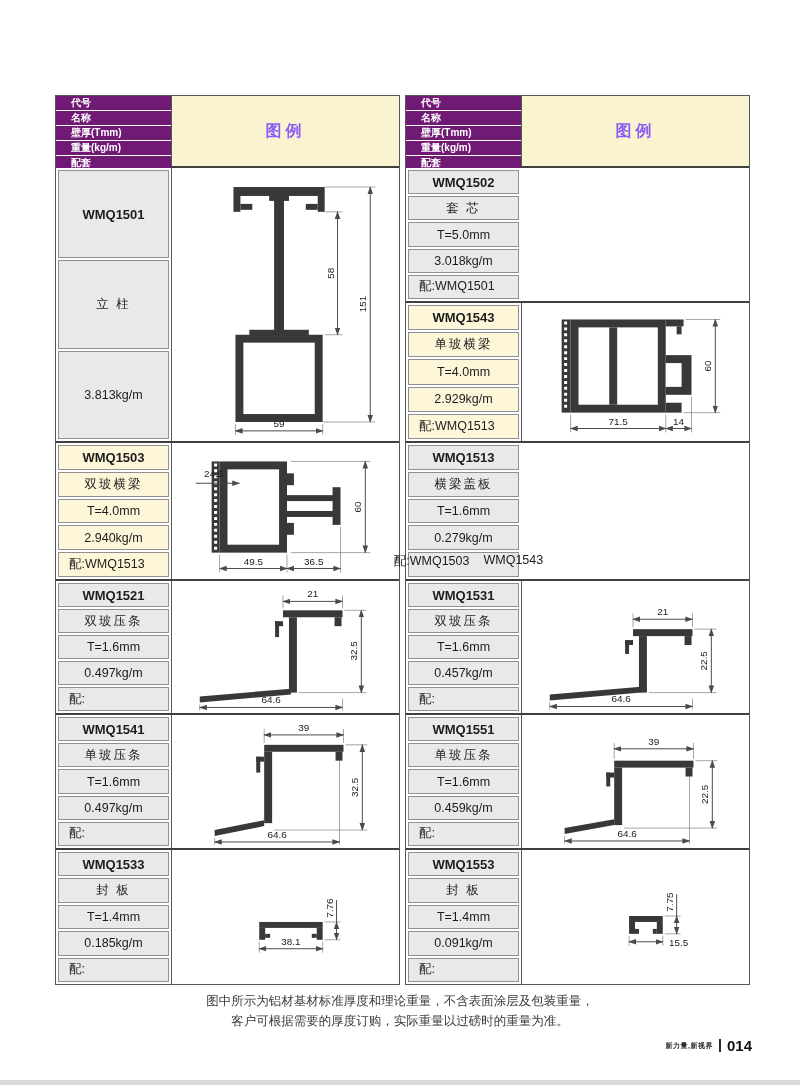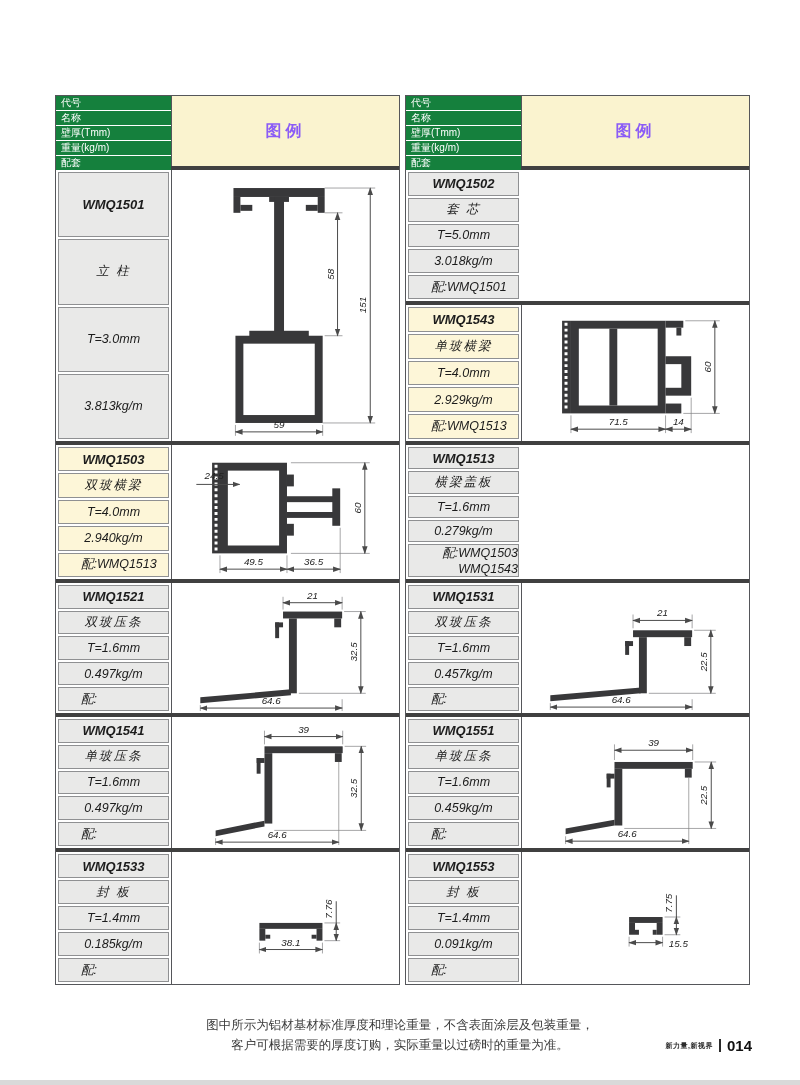--- a/index.html
+++ b/index.html
@@ -6,49 +6,49 @@
   .page{position:relative;width:800px;height:1085px;background:#ffffff;overflow:hidden;
         font-family:"Liberation Sans","DejaVu Sans",sans-serif;color:#222;}
   .page-edge{position:absolute;left:0;bottom:0;width:100%;height:5px;background:#d9d9d9;}
 
   .content{position:absolute;left:55px;top:95px;display:flex;gap:5px;}
   .ptable{width:345px;border:1px solid #55565a;background:#fff;box-sizing:border-box;}
 
   
   .hdr{display:flex;height:70px;}
   .hdr-labels{width:115px;display:flex;flex-direction:column;gap:1px;background:#fff;}
-  .hrow{flex:1;background:#15803d;color:#fff;font-size:10px;font-weight:normal;
-        display:flex;align-items:center;padding-left:5px;}
+  .hrow{flex:1;background:#701a75;color:#fff;font-size:10px;font-weight:bold;
+        display:flex;align-items:center;padding-left:15px;}
   .legend{flex:1;background:#faf3cf;border-left:1px solid #55565a;display:flex;
           align-items:center;justify-content:center;font-weight:bold;font-size:16px;letter-spacing:4px;color:#8b5cf6;}
 
   
-  .row{display:flex;border-top:4px solid #404040;box-sizing:border-box;font-style:italic;}
+  .row{display:flex;border-top:2px solid #404040;box-sizing:border-box;}
   .labels{width:115px;box-sizing:border-box;padding:2px;display:flex;flex-direction:column;gap:2px;background:#fff;}
   .cell{flex:1;border:1px solid #8f9092;background:#e9e9e8;display:flex;align-items:center;
         justify-content:center;font-size:12.5px;color:#1c1c1c;box-sizing:border-box;text-align:center;}
   .cell.code{font-weight:bold;font-size:13px;}
   .cell.cname{letter-spacing:2px;}
-  .cell.match{justify-content:flex-start;padding-left:22px;text-align:left;letter-spacing:0;}
-  .cell.match2{flex-direction:column;align-items:flex-end;justify-content:center;}
+  .cell.match{justify-content:flex-start;padding-left:10px;text-align:left;letter-spacing:0;}
+  .cell.match2{align-items:flex-start;justify-content:center;}
   .cell.match2 .l2{padding-left:14px;}
   .hl .cell{background:#fdf6d8;}
   .draw{flex:1;border-left:1px solid #55565a;background:#fff;display:flex;align-items:center;justify-content:center;}
   .draw svg{width:100%;height:100%;}
 
   
   .prof{fill:#38383a;stroke:none;}
   .hole{fill:#ffffff;stroke:none;}
   .dim{stroke:#4a4a4a;stroke-width:1;fill:none;}
   .ext{stroke:#7e7e80;stroke-width:0.7;fill:none;}
   .dt{font-family:"Liberation Sans","DejaVu Sans",sans-serif;font-size:10px;fill:#222;text-anchor:middle;}
   .serr{stroke:#fff;stroke-width:3;stroke-dasharray:3,3;fill:none;}
 
   .note{position:absolute;left:0;top:991px;width:100%;text-align:center;
-        font-size:12.5px;color:#3a3a3a;line-height:1.6;margin-top:24px;}
+        font-size:12.5px;color:#3a3a3a;line-height:1.6;}
   .footer{position:absolute;top:1037px;right:48px;display:flex;align-items:center;gap:6px;}
   .slogan{font-size:7px;color:#2a2a2a;font-weight:bold;letter-spacing:0.5px;}
   .pagebar{width:2px;height:13px;background:#2a2a2a;}
   .pagenum{font-size:15px;font-weight:bold;color:#111;}
 </style>
 </head>
 <body>
 
 <svg width="0" height="0" style="position:absolute">
   <defs>
@@ -71,21 +71,20 @@
           <div class="hrow">重量(kg/m)</div>
           <div class="hrow">配套</div>
         </div>
         <div class="legend">图例</div>
       </div>
 
       <div class="row" style="height:275px">
         <div class="labels">
           <div class="cell code">WMQ1501</div>
           <div class="cell cname">立 柱</div>
-          <div class="cell">T=3.0mm</div>
           <div class="cell">3.813kg/m</div>
         </div>
         <div class="draw">
           <svg viewBox="0 0 229 273" preserveAspectRatio="xMidYMid meet">
             <rect class="prof" x="62" y="18" width="92" height="9"></rect>
             <rect class="prof" x="62" y="27" width="7" height="16"></rect>
             <rect class="prof" x="69" y="35" width="12" height="6"></rect>
             <rect class="prof" x="147" y="27" width="7" height="16"></rect>
             <rect class="prof" x="135" y="35" width="12" height="6"></rect>
             <rect class="prof" x="98" y="27" width="20" height="5"></rect>

